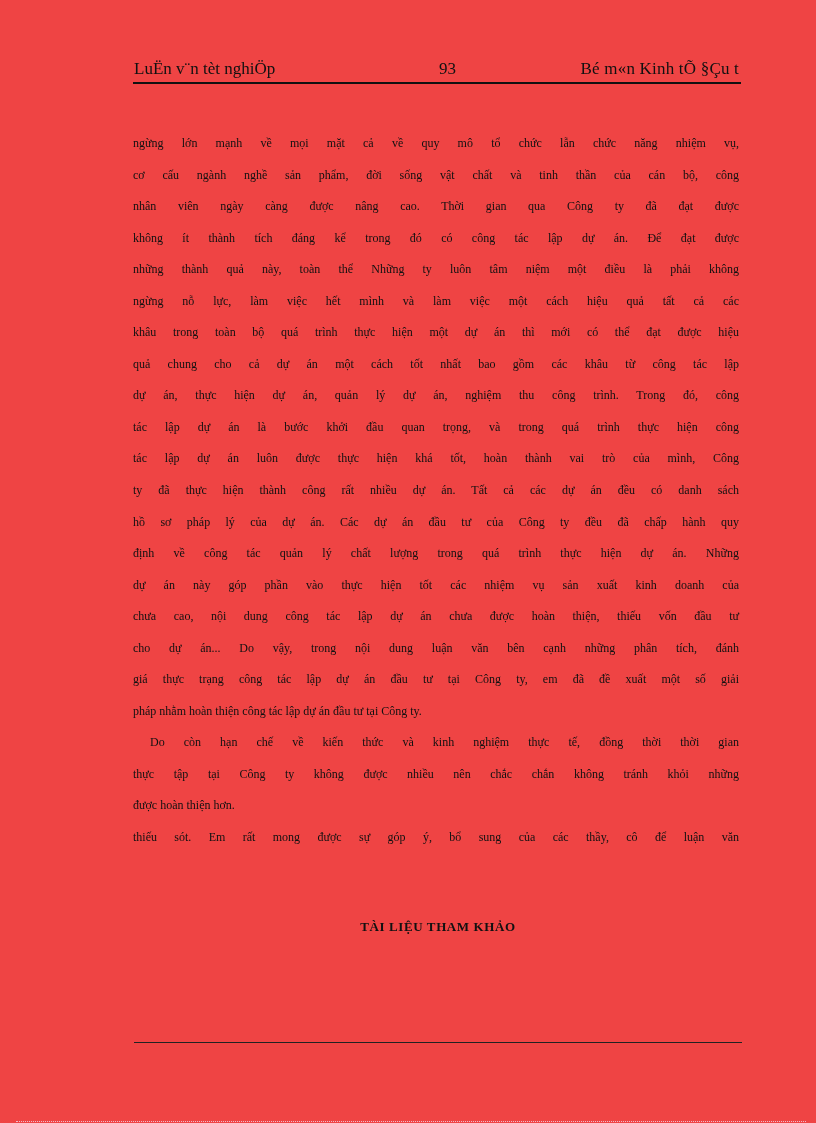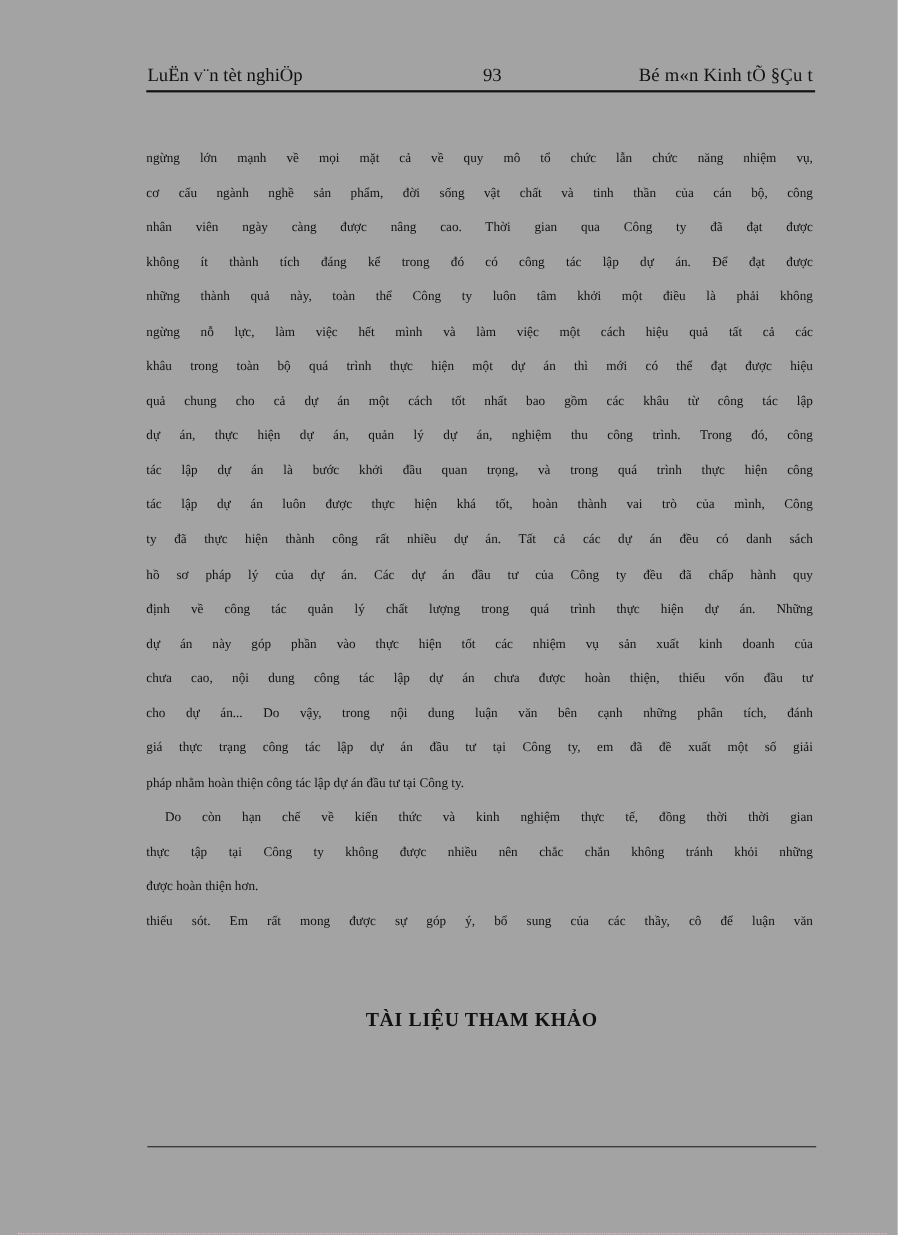--- a/index.html
+++ b/index.html
@@ -13,21 +13,21 @@
       position: relative;
       overflow: hidden;
       font-family: "Liberation Serif", "DejaVu Serif", serif;
       color: #111111;
     }
     .page {
       position: absolute;
       left: 0; top: 0;
       width: 816px;
       height: 1123px;
-      background: #a3a3a3;
+      background: #ef4444;
     }
     .header {
       position: absolute;
       left: 133px;
       top: 58px;
       width: 608px;
       height: 24px;
       border-bottom: 2px solid #111;
       font-size: 17px;
       line-height: 22px;
@@ -71,21 +71,21 @@
     .line.indent {
       padding-left: 17px;
     }
     .heading {
       position: absolute;
       left: 133px;
       top: 914px;
       width: 606px;
       text-align: center;
       font-weight: bold;
-      font-size: 18px;
+      font-size: 13px;
       letter-spacing: 0.6px;
       line-height: 26px;
       padding-left: 4px;
       box-sizing: border-box;
     }
     .footer-rule {
       position: absolute;
       left: 134px;
       top: 1042px;
       width: 608px;
@@ -111,21 +111,21 @@
     <span class="center">93</span>
     <span class="right">Bé m«n Kinh tÕ §Çu t</span>
   </div>
 
   <div class="body-text">
     <div>
       <span class="line">ngừng lớn mạnh về mọi mặt cả về quy mô tổ chức lẫn chức năng nhiệm vụ,</span>
       <span class="line">cơ cấu ngành nghề sản phẩm, đời sống vật chất và tinh thần của cán bộ, công</span>
       <span class="line">nhân viên ngày càng được nâng cao. Thời gian qua Công ty đã đạt được</span>
       <span class="line">không ít thành tích đáng kể trong đó có công tác lập dự án. Để đạt được</span>
-      <span class="line">những thành quả này, toàn thể Công ty luôn tâm khởi một điều là phải không</span>
+      <span class="line">những thành quả này, toàn thể Những ty luôn tâm niệm một điều là phải không</span>
       <span class="line">ngừng nỗ lực, làm việc hết mình và làm việc một cách hiệu quả tất cả các</span>
       <span class="line">khâu trong toàn bộ quá trình thực hiện một dự án thì mới có thể đạt được hiệu</span>
       <span class="line">quả chung cho cả dự án một cách tốt nhất bao gồm các khâu từ công tác lập</span>
       <span class="line">dự án, thực hiện dự án, quản lý dự án, nghiệm thu công trình. Trong đó, công</span>
       <span class="line">tác lập dự án là bước khởi đầu quan trọng, và trong quá trình thực hiện công</span>
       <span class="line">tác lập dự án luôn được thực hiện khá tốt, hoàn thành vai trò của mình, Công</span>
       <span class="line">ty đã thực hiện thành công rất nhiều dự án. Tất cả các dự án đều có danh sách</span>
       <span class="line">hồ sơ pháp lý của dự án. Các dự án đầu tư của Công ty đều đã chấp hành quy</span>
       <span class="line">định về công tác quản lý chất lượng trong quá trình thực hiện dự án. Những</span>
       <span class="line">dự án này góp phần vào thực hiện tốt các nhiệm vụ sản xuất kinh doanh của</span>

